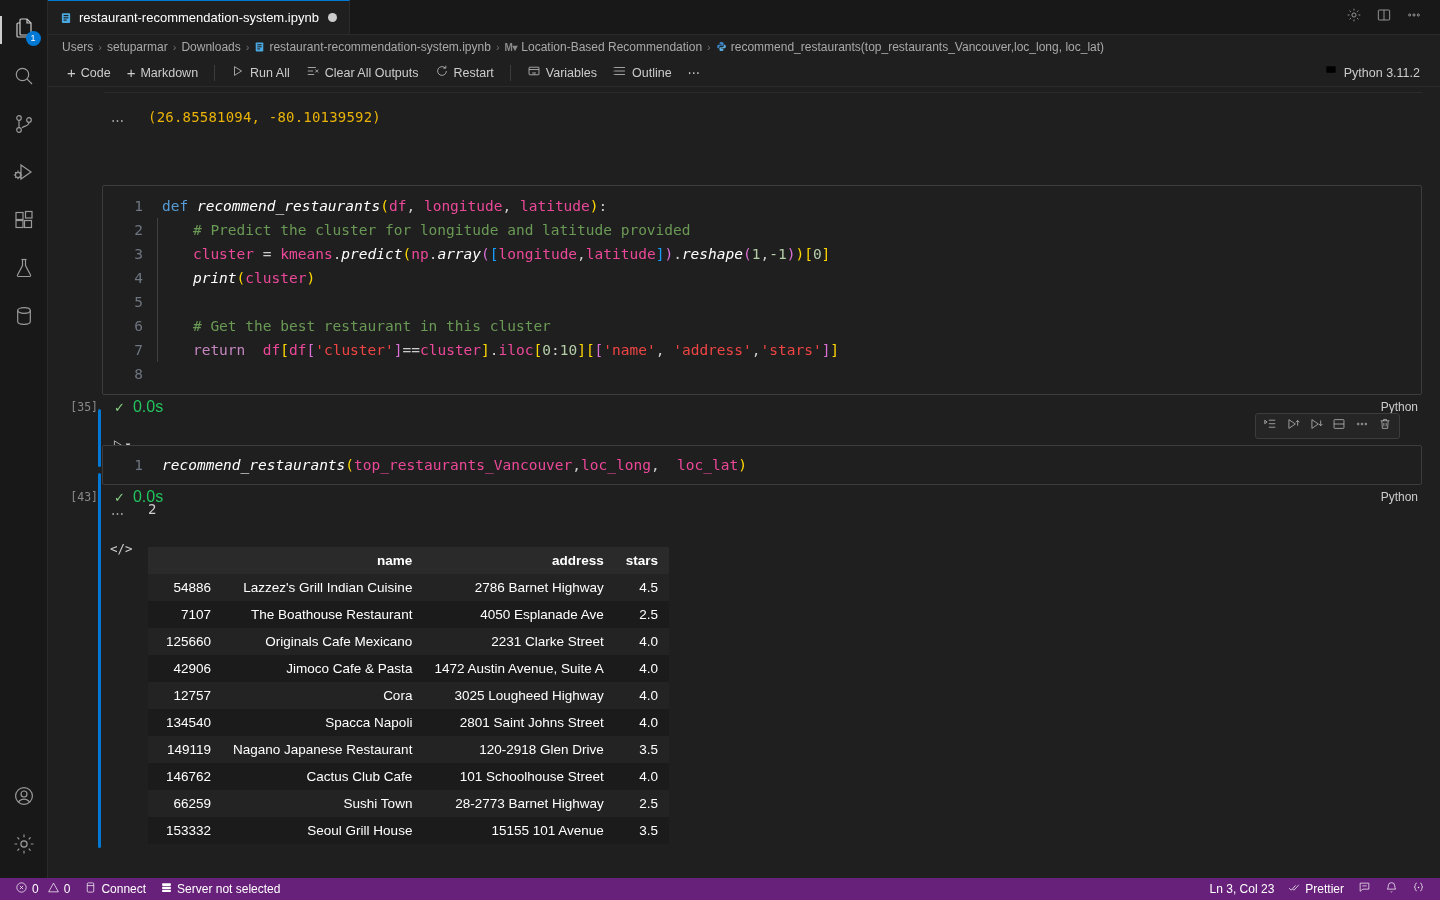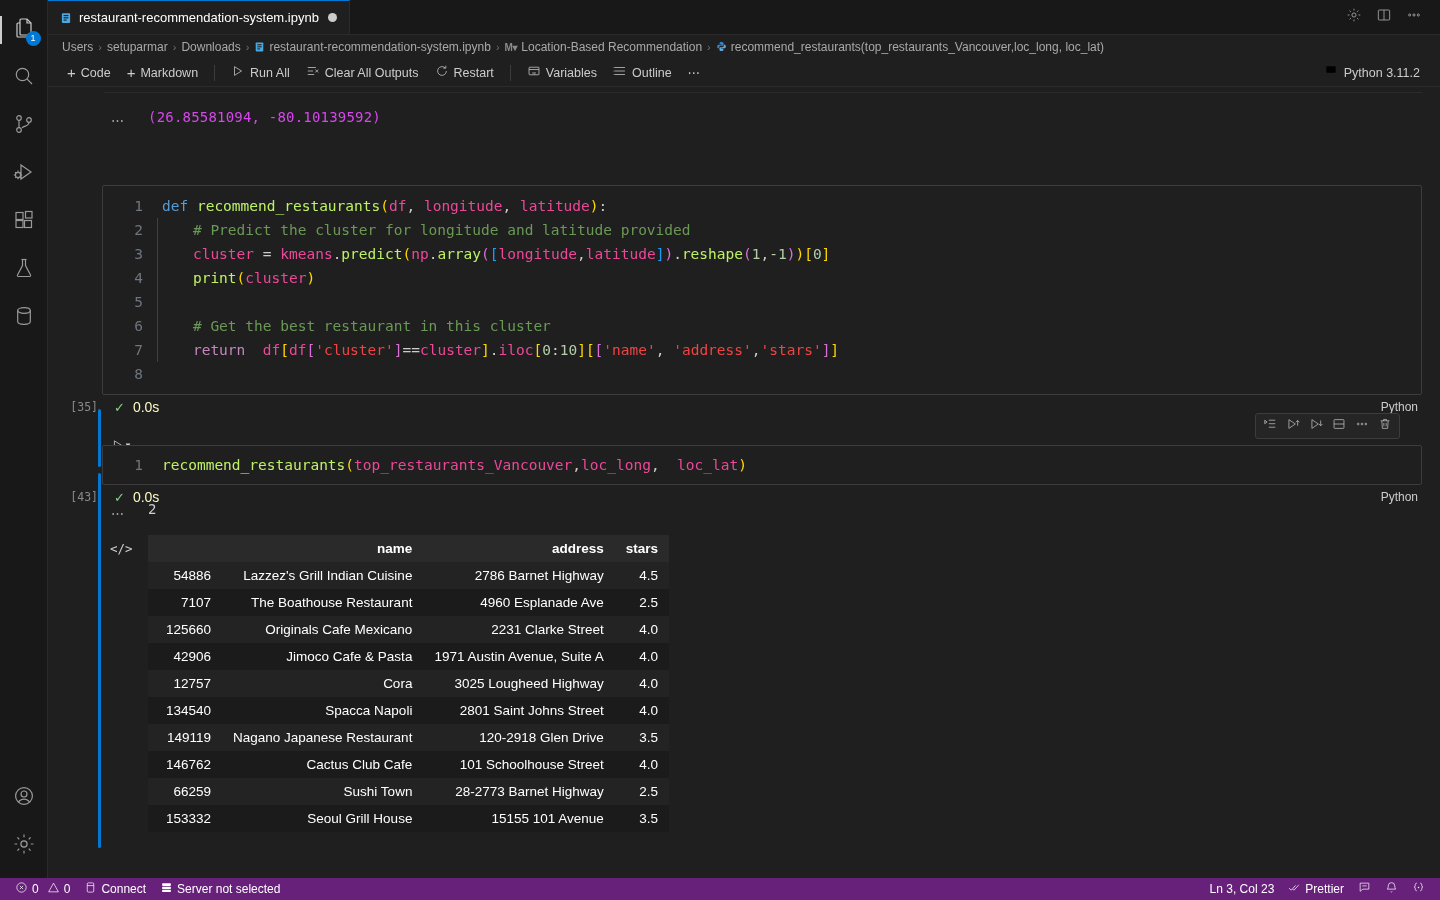--- a/index.html
+++ b/index.html
@@ -94,21 +94,21 @@
 
   .prev-output {
     position:absolute; left:0; right:0; top:0; height:62px; overflow:hidden;
   }
   .prev-strip {
     position:absolute; left:56px; right:18px; top:-6px; height:12px;
     background:#1f1f1f; border-bottom:1px solid #2b2b2b;
   }
   .prev-text {
     position:absolute; left:100px; top:22px;
-    font-family:"DejaVu Sans Mono", monospace; font-size:14px; color:#d946ef;
+    font-family:"DejaVu Sans Mono", monospace; font-size:14px; color:#eab308;
     letter-spacing:.2px;
   }
   .prev-dots {
     position:absolute; left:63px; top:26px; color:#cccccc; font-size:13px; letter-spacing:1.5px;
   }
 
   
   .cell { position:absolute; left:54px; right:18px; }
   .cell-editor {
     background:#1f1f1f; border:1px solid #3c3c3c; border-radius:2px;
@@ -117,41 +117,41 @@
   .code-lines { font-family:"DejaVu Sans Mono", monospace; font-size:14.5px; line-height:24px; }
   .cline { display:flex; white-space:pre; }
   .lnum {
     width:54px; text-align:right; padding-right:14px; color:#6e7681; flex:none;
     user-select:none;
   }
   .ctext { flex:1; padding-left:5px; }
   .ind-guide { border-left:1px solid #404040; margin-left:0; padding-left:0; }
 
   .tok-kw { color:#569cd6; }
-  .tok-fn { color:#bef264; }
+  .tok-fn { color:#ffffff;font-style:italic; }
   .tok-var { color:#ec4899; }
   .tok-com { color:#6a9955; }
   .tok-num { color:#b5cea8; }
   .tok-str { color:#ef4444; }
   .tok-plain { color:#cccccc; }
   .tok-p1 { color:#ffd700; }
   .tok-p2 { color:#da70d6; }
   .tok-p3 { color:#179fff; }
   .tok-ctrl { color:#c586c0; }
 
   .cell-status {
     display:flex; align-items:center; height:24px; font-size:12px; color:#cccccc;
     position:relative;
   }
   .exec-count {
     position:absolute; left:-44px; width:40px; text-align:right;
     font-family:"DejaVu Sans Mono", monospace; font-size:11.5px; color:#898989;
   }
   .status-check { color:#89d185; margin-left:12px; margin-right:8px; font-size:13px; }
-  .status-time { color:#fef9c3; font-size:14px; }
+  .status-time { color:#22c55e; font-size:16px; }
   .cell-lang {
     position:absolute; right:4px; font-size:12px; color:#cccccc; cursor:pointer;
   }
 
   
   .sel-bar {
     position:absolute; left:50px; width:3px; background:#0078d4; border-radius:2px;
   }
   .run-gutter {
     position:absolute; width:28px; display:flex; align-items:center; justify-content:center;
@@ -179,21 +179,21 @@
     position:absolute; left:62px; color:#cccccc; font-size:12.5px;
     font-family:"DejaVu Sans Mono", monospace; cursor:pointer;
   }
   .stdout-text {
     position:absolute; left:100px; font-family:"DejaVu Sans Mono", monospace;
     font-size:14px; color:#cccccc;
   }
 
   .df-table {
     position:absolute; left:100px; border-collapse:collapse;
-    font-size:13.5px; color:#ffffff;
+    font-size:13.5px; color:#ffffff;margin-top:12px;
   }
   .df-table th {
     background:#2a2a2a; font-weight:bold; text-align:right;
     padding:6px 11px; color:#ffffff; border:none; white-space:nowrap;
   }
   .df-table td {
     text-align:right; padding:6px 11px; white-space:nowrap; border:none;
   }
   .df-table tbody tr:nth-child(odd) { background:#232323; }
   .df-table tbody tr:nth-child(even) { background:#1b1b1b; }
@@ -624,33 +624,33 @@
           <tbody>
             <tr>
               <td>54886</td>
               <td>Lazzez's Grill Indian Cuisine</td>
               <td>2786 Barnet Highway</td>
               <td>4.5</td>
             </tr>
             <tr>
               <td>7107</td>
               <td>The Boathouse Restaurant</td>
-              <td>4960 Esplanade Ave</td>
+              <td>4050 Esplanade Ave</td>
               <td>2.5</td>
             </tr>
             <tr>
               <td>125660</td>
               <td>Originals Cafe Mexicano</td>
               <td>2231 Clarke Street</td>
               <td>4.0</td>
             </tr>
             <tr>
               <td>42906</td>
               <td>Jimoco Cafe &amp; Pasta</td>
-              <td>1971 Austin Avenue, Suite A</td>
+              <td>1472 Austin Avenue, Suite A</td>
               <td>4.0</td>
             </tr>
             <tr>
               <td>12757</td>
               <td>Cora</td>
               <td>3025 Lougheed Highway</td>
               <td>4.0</td>
             </tr>
             <tr>
               <td>134540</td>

